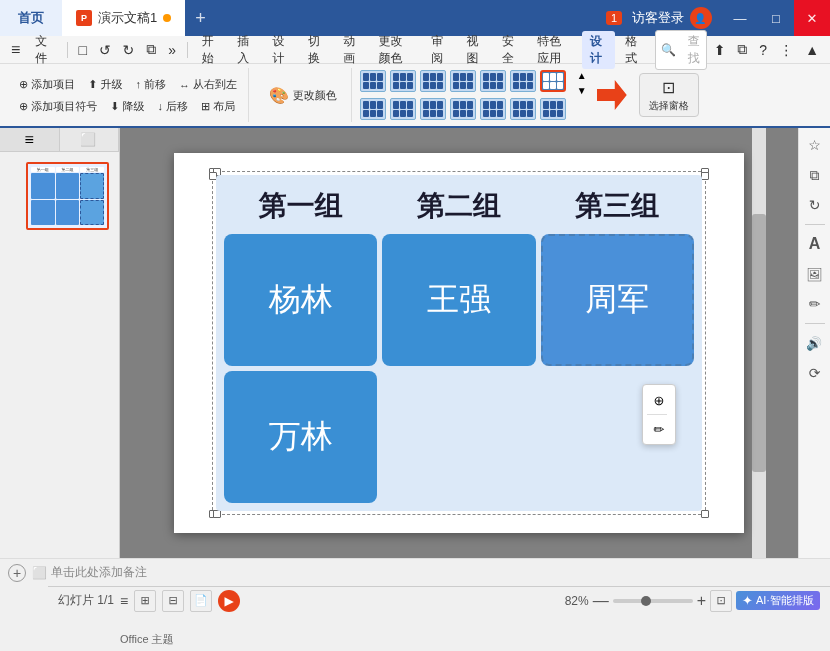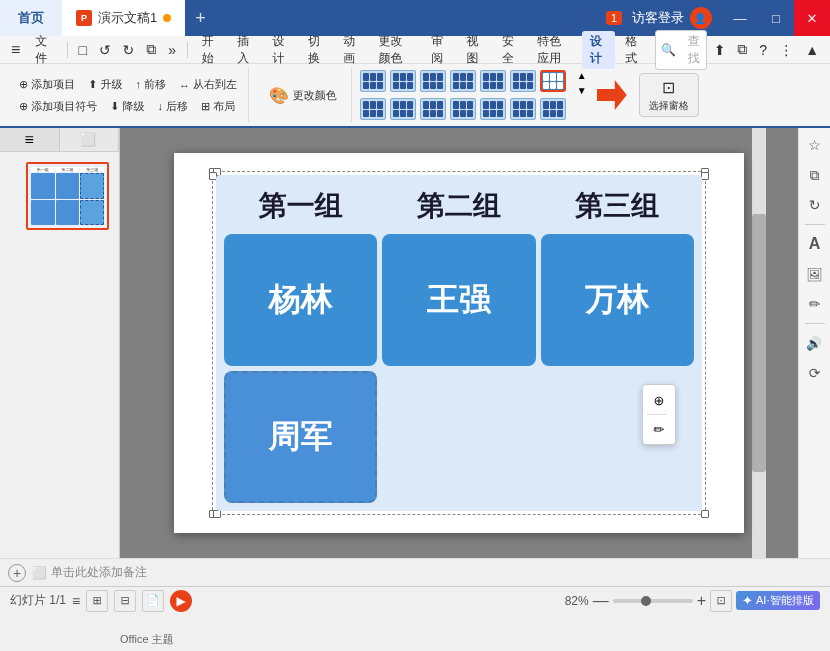--- a/index.html
+++ b/index.html
@@ -252,21 +252,21 @@
       font-weight: bold;
       color: #1a1a2e;
       display: flex; align-items: center; justify-content: center;
       padding: 4px;
     }
     .name-cell {
       background: #3a8fd4;
       border-radius: 8px;
       display: flex; align-items: center; justify-content: center;
       font-size: 32px;
-      font-weight: bold;
+      font-weight: normal;
       color: white;
     }
 
     
     .float-toolbar {
       position: absolute;
       right: 68px; bottom: 88px;
       background: white;
       border: 1px solid #ccc;
       border-radius: 4px;
@@ -304,20 +304,21 @@
     #statusbar {
       height: 28px;
       background: #f0f0f0;
       border-top: 1px solid #ccc;
       display: flex;
       align-items: center;
       padding: 0 10px;
       font-size: 12px;
       color: #555;
       gap: 0;
+      margin-left: 48px;
     }
     .status-left { display: flex; align-items: center; gap: 6px; flex: 1; }
     .status-right { display: flex; align-items: center; gap: 4px; }
     .zoom-slider {
       width: 80px; height: 4px;
       background: #ccc; border-radius: 2px;
       position: relative;
     }
     .zoom-thumb {
       position: absolute;
@@ -694,25 +695,25 @@
             <span>第三组</span>
           </div>
 
           <div class="name-cell">
             <span>杨林</span>
           </div>
 
           <div class="name-cell">
             <span>王强</span>
           </div>
+          <div class="name-cell" style="border:2px dashed #4a7fb5;background:#4a90d9;">
+            <span>周军</span>
+          </div>
           <div class="name-cell">
             <span>万林</span>
-          </div>
-          <div class="name-cell" style="border:2px dashed #4a7fb5;background:#4a90d9;">
-            <span>周军</span>
           </div>
         </div>
       </div>
 
       <div class="float-toolbar">
         <div class="float-btn">⊕</div>
         <div style="width:20px;height:1px;background:#ddd;"></div>
         <div class="float-btn">✏</div>
       </div>
 

